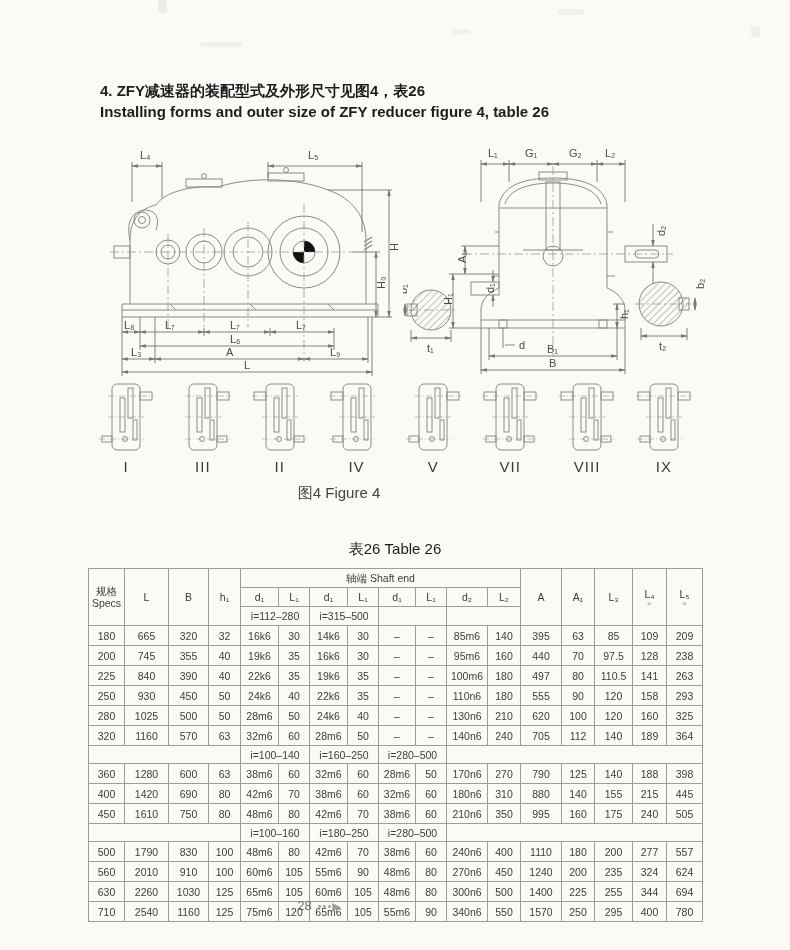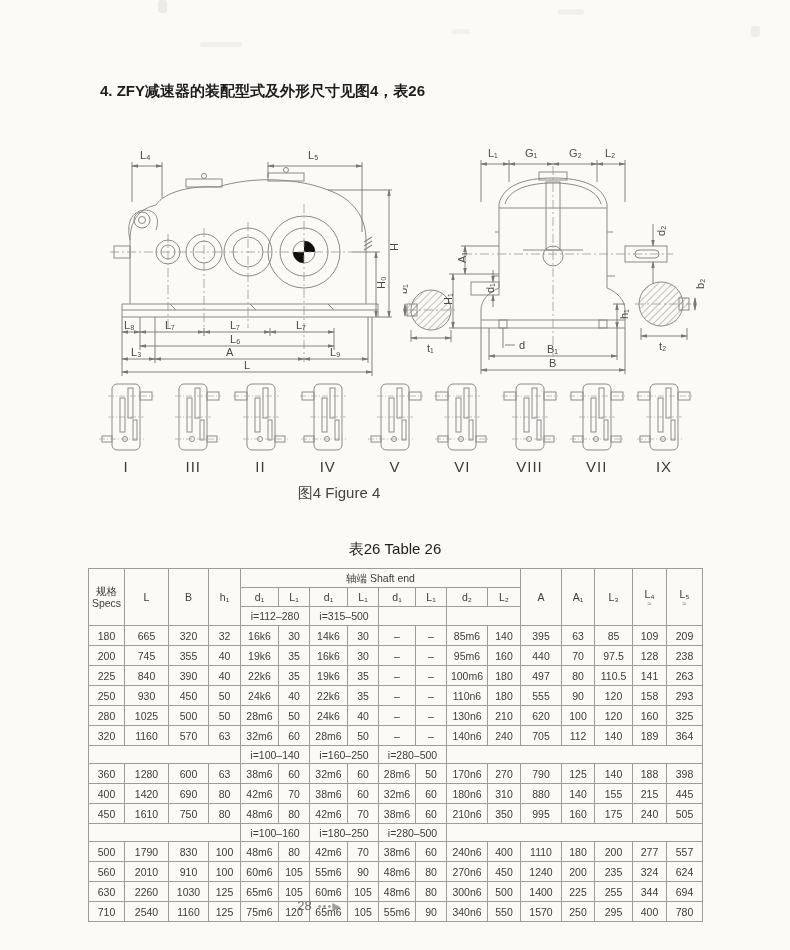--- a/index.html
+++ b/index.html
@@ -42,20 +42,21 @@
 <body>
 
 <div class="smudge" style="left:158px;top:0;width:9px;height:13px;opacity:.10;"></div>
 <div class="smudge" style="left:200px;top:42px;width:42px;height:5px;opacity:.07;"></div>
 <div class="smudge" style="left:452px;top:29px;width:18px;height:5px;opacity:.06;"></div>
 <div class="smudge" style="left:558px;top:9px;width:26px;height:6px;opacity:.07;"></div>
 <div class="smudge" style="left:751px;top:26px;width:9px;height:11px;opacity:.08;"></div>
 
 <div class="title-block">
   <div class="title-line">4. ZFY减速器的装配型式及外形尺寸见图4，表26</div>
+  <div class="title-line">Installing forms and outer size of ZFY reducer figure 4, table 26</div>
 </div>
 
 <div class="figure-area">
 
   <svg class="fig-left" width="300" height="238" viewBox="0 0 300 238">
     <defs>
       <marker id="arL" markerWidth="8" markerHeight="8" refX="7" refY="3" orient="auto-start-reverse">
         <path d="M0,1 L8,3 L0,5 Z" fill="#777"></path>
       </marker>
     </defs>
@@ -364,72 +365,52 @@
       <div class="form-label">V</div>
     </div>
     <div class="form-item">
       <svg width="56" height="74" viewBox="0 0 56 74">
         <g stroke="#8c8c8c" fill="none" stroke-width="1">
           <rect x="14" y="4" width="28" height="66" rx="5"></rect>
           <rect x="30" y="8" width="5" height="30"></rect>
           <rect x="22" y="18" width="5" height="34"></rect>
           <rect x="35" y="40" width="4" height="20"></rect>
           <circle cx="27" cy="59" r="2.5"></circle>
+          <rect x="42" y="12" width="12" height="8"></rect>
           <rect x="2" y="12" width="12" height="8"></rect>
           <rect x="4" y="56" width="10" height="6"></rect>
           <rect x="42" y="56" width="10" height="6"></rect>
         </g>
         <g stroke="#a5a5a5" stroke-width=".7" stroke-dasharray="6 2 1 2">
-          <line x1="0" y1="16" x2="46" y2="16"></line>
+          <line x1="0" y1="16" x2="56" y2="16"></line>
           <line x1="1" y1="59" x2="55" y2="59"></line>
           <line x1="10" y1="37" x2="46" y2="37"></line>
         </g>
       </svg>
-      <div class="form-label">VI</div>
+      <div class="form-label">VII</div>
     </div>
     <div class="form-item">
       <svg width="56" height="74" viewBox="0 0 56 74">
         <g stroke="#8c8c8c" fill="none" stroke-width="1">
           <rect x="14" y="4" width="28" height="66" rx="5"></rect>
           <rect x="30" y="8" width="5" height="30"></rect>
           <rect x="22" y="18" width="5" height="34"></rect>
           <rect x="35" y="40" width="4" height="20"></rect>
           <circle cx="27" cy="59" r="2.5"></circle>
           <rect x="42" y="12" width="12" height="8"></rect>
           <rect x="2" y="12" width="12" height="8"></rect>
           <rect x="42" y="56" width="10" height="6"></rect>
         </g>
         <g stroke="#a5a5a5" stroke-width=".7" stroke-dasharray="6 2 1 2">
           <line x1="0" y1="16" x2="56" y2="16"></line>
           <line x1="10" y1="59" x2="55" y2="59"></line>
           <line x1="10" y1="37" x2="46" y2="37"></line>
         </g>
       </svg>
       <div class="form-label">VIII</div>
-    </div>
-    <div class="form-item">
-      <svg width="56" height="74" viewBox="0 0 56 74">
-        <g stroke="#8c8c8c" fill="none" stroke-width="1">
-          <rect x="14" y="4" width="28" height="66" rx="5"></rect>
-          <rect x="30" y="8" width="5" height="30"></rect>
-          <rect x="22" y="18" width="5" height="34"></rect>
-          <rect x="35" y="40" width="4" height="20"></rect>
-          <circle cx="27" cy="59" r="2.5"></circle>
-          <rect x="42" y="12" width="12" height="8"></rect>
-          <rect x="2" y="12" width="12" height="8"></rect>
-          <rect x="4" y="56" width="10" height="6"></rect>
-          <rect x="42" y="56" width="10" height="6"></rect>
-        </g>
-        <g stroke="#a5a5a5" stroke-width=".7" stroke-dasharray="6 2 1 2">
-          <line x1="0" y1="16" x2="56" y2="16"></line>
-          <line x1="1" y1="59" x2="55" y2="59"></line>
-          <line x1="10" y1="37" x2="46" y2="37"></line>
-        </g>
-      </svg>
-      <div class="form-label">VII</div>
     </div>
     <div class="form-item">
       <svg width="56" height="74" viewBox="0 0 56 74">
         <g stroke="#8c8c8c" fill="none" stroke-width="1">
           <rect x="14" y="4" width="28" height="66" rx="5"></rect>
           <rect x="30" y="8" width="5" height="30"></rect>
           <rect x="22" y="18" width="5" height="34"></rect>
           <rect x="35" y="40" width="4" height="20"></rect>
           <circle cx="27" cy="59" r="2.5"></circle>
           <rect x="42" y="12" width="12" height="8"></rect>

